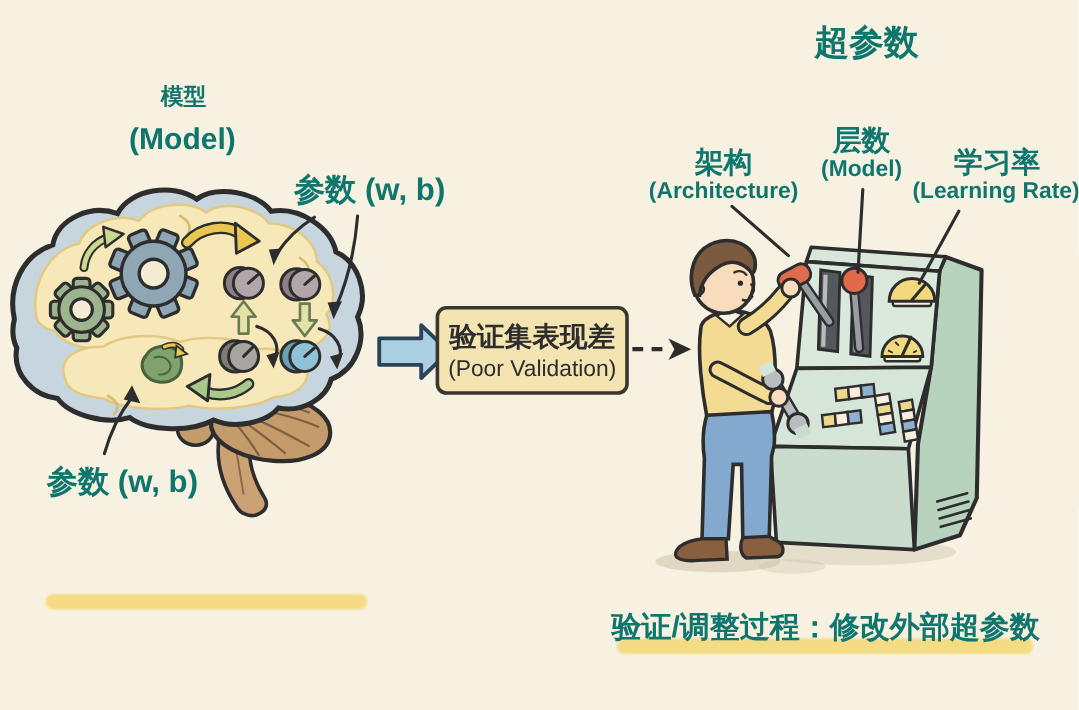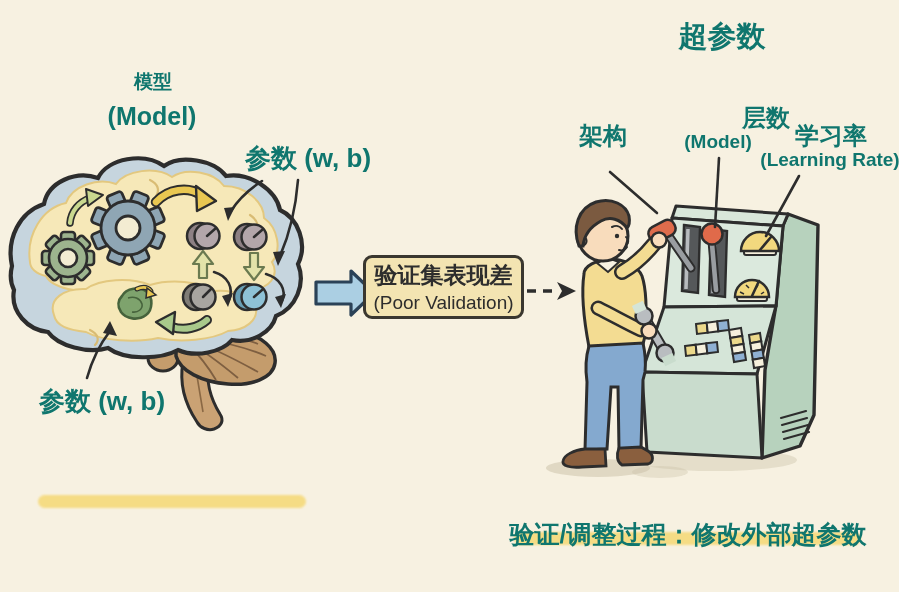--- a/index.html
+++ b/index.html
@@ -6,21 +6,21 @@
   body{font-family:"Liberation Sans","DejaVu Sans",sans-serif;}
   .stage{position:relative;width:899px;height:592px;background:#f7f1e1;overflow:hidden;}
   .stage svg{position:absolute;left:0;top:0;z-index:0;}
   .hl{position:absolute;z-index:1;background:#f5d76e;border-radius:7px;opacity:.8;filter:blur(1px);}
   .t{position:absolute;z-index:2;color:#0f766e;white-space:nowrap;transform:translateX(-50%);line-height:1.15;}
   .zh-lg{font-size:19px;font-weight:700;}
   .en-lg{font-size:25px;font-weight:600;}
   .zh-md{font-size:24px;font-weight:700;}
   .en-md{font-size:19px;font-weight:600;}
   .cap{font-size:25px;font-weight:700;}
-  .vbox{position:absolute;z-index:2;left:363px;top:255px;width:161px;height:64px;
+  .vbox{position:absolute;z-index:2;left:363px;top:255px;width:161px;height:74px;
         background:#f3e4b2;border:3.5px solid #3a372f;border-radius:9px;box-sizing:border-box;
         display:flex;flex-direction:column;align-items:center;justify-content:center;color:#2d2d2d;}
   .vbox .l1{font-size:23px;font-weight:700;}
   .vbox .l2{font-size:19px;font-weight:400;margin-top:1px;}
 </style>
 </head>
 <body>
 
 <div class="stage">
 
@@ -304,20 +304,21 @@
 <div class="t zh-lg" style="left:102px;top:387px;font-size:26px;">参数 (w, b)</div>
 
 <div class="vbox">
   <div class="l1">验证集表现差</div>
   <div class="l2">(Poor Validation)</div>
 </div>
 
 <div class="t zh-lg" style="left:722px;top:20px;font-size:29px;">超参数</div>
 
 <div class="t zh-md" style="left:603px;top:122px;text-align:right;">架构</div>
-<div class="t zh-md" style="left:718px;top:104px;margin-left:48px;">层数</div>
+<div class="t en-md" style="left:603px;top:149px;">(Architecture)</div>
+<div class="t zh-md" style="left:718px;top:104px;">层数</div>
 <div class="t en-md" style="left:718px;top:131px;">(Model)</div>
 <div class="t zh-md" style="left:831px;top:122px;">学习率</div>
 <div class="t en-md" style="left:830px;top:149px;">(Learning Rate)</div>
 
-<div class="t cap" style="left:688px;top:520px;">验证/调整过程：修改外部超参数</div>
+<div class="t cap" style="left:688px;top:509px;">验证/调整过程：修改外部超参数</div>
 
 </div>
 
 </body></html>

